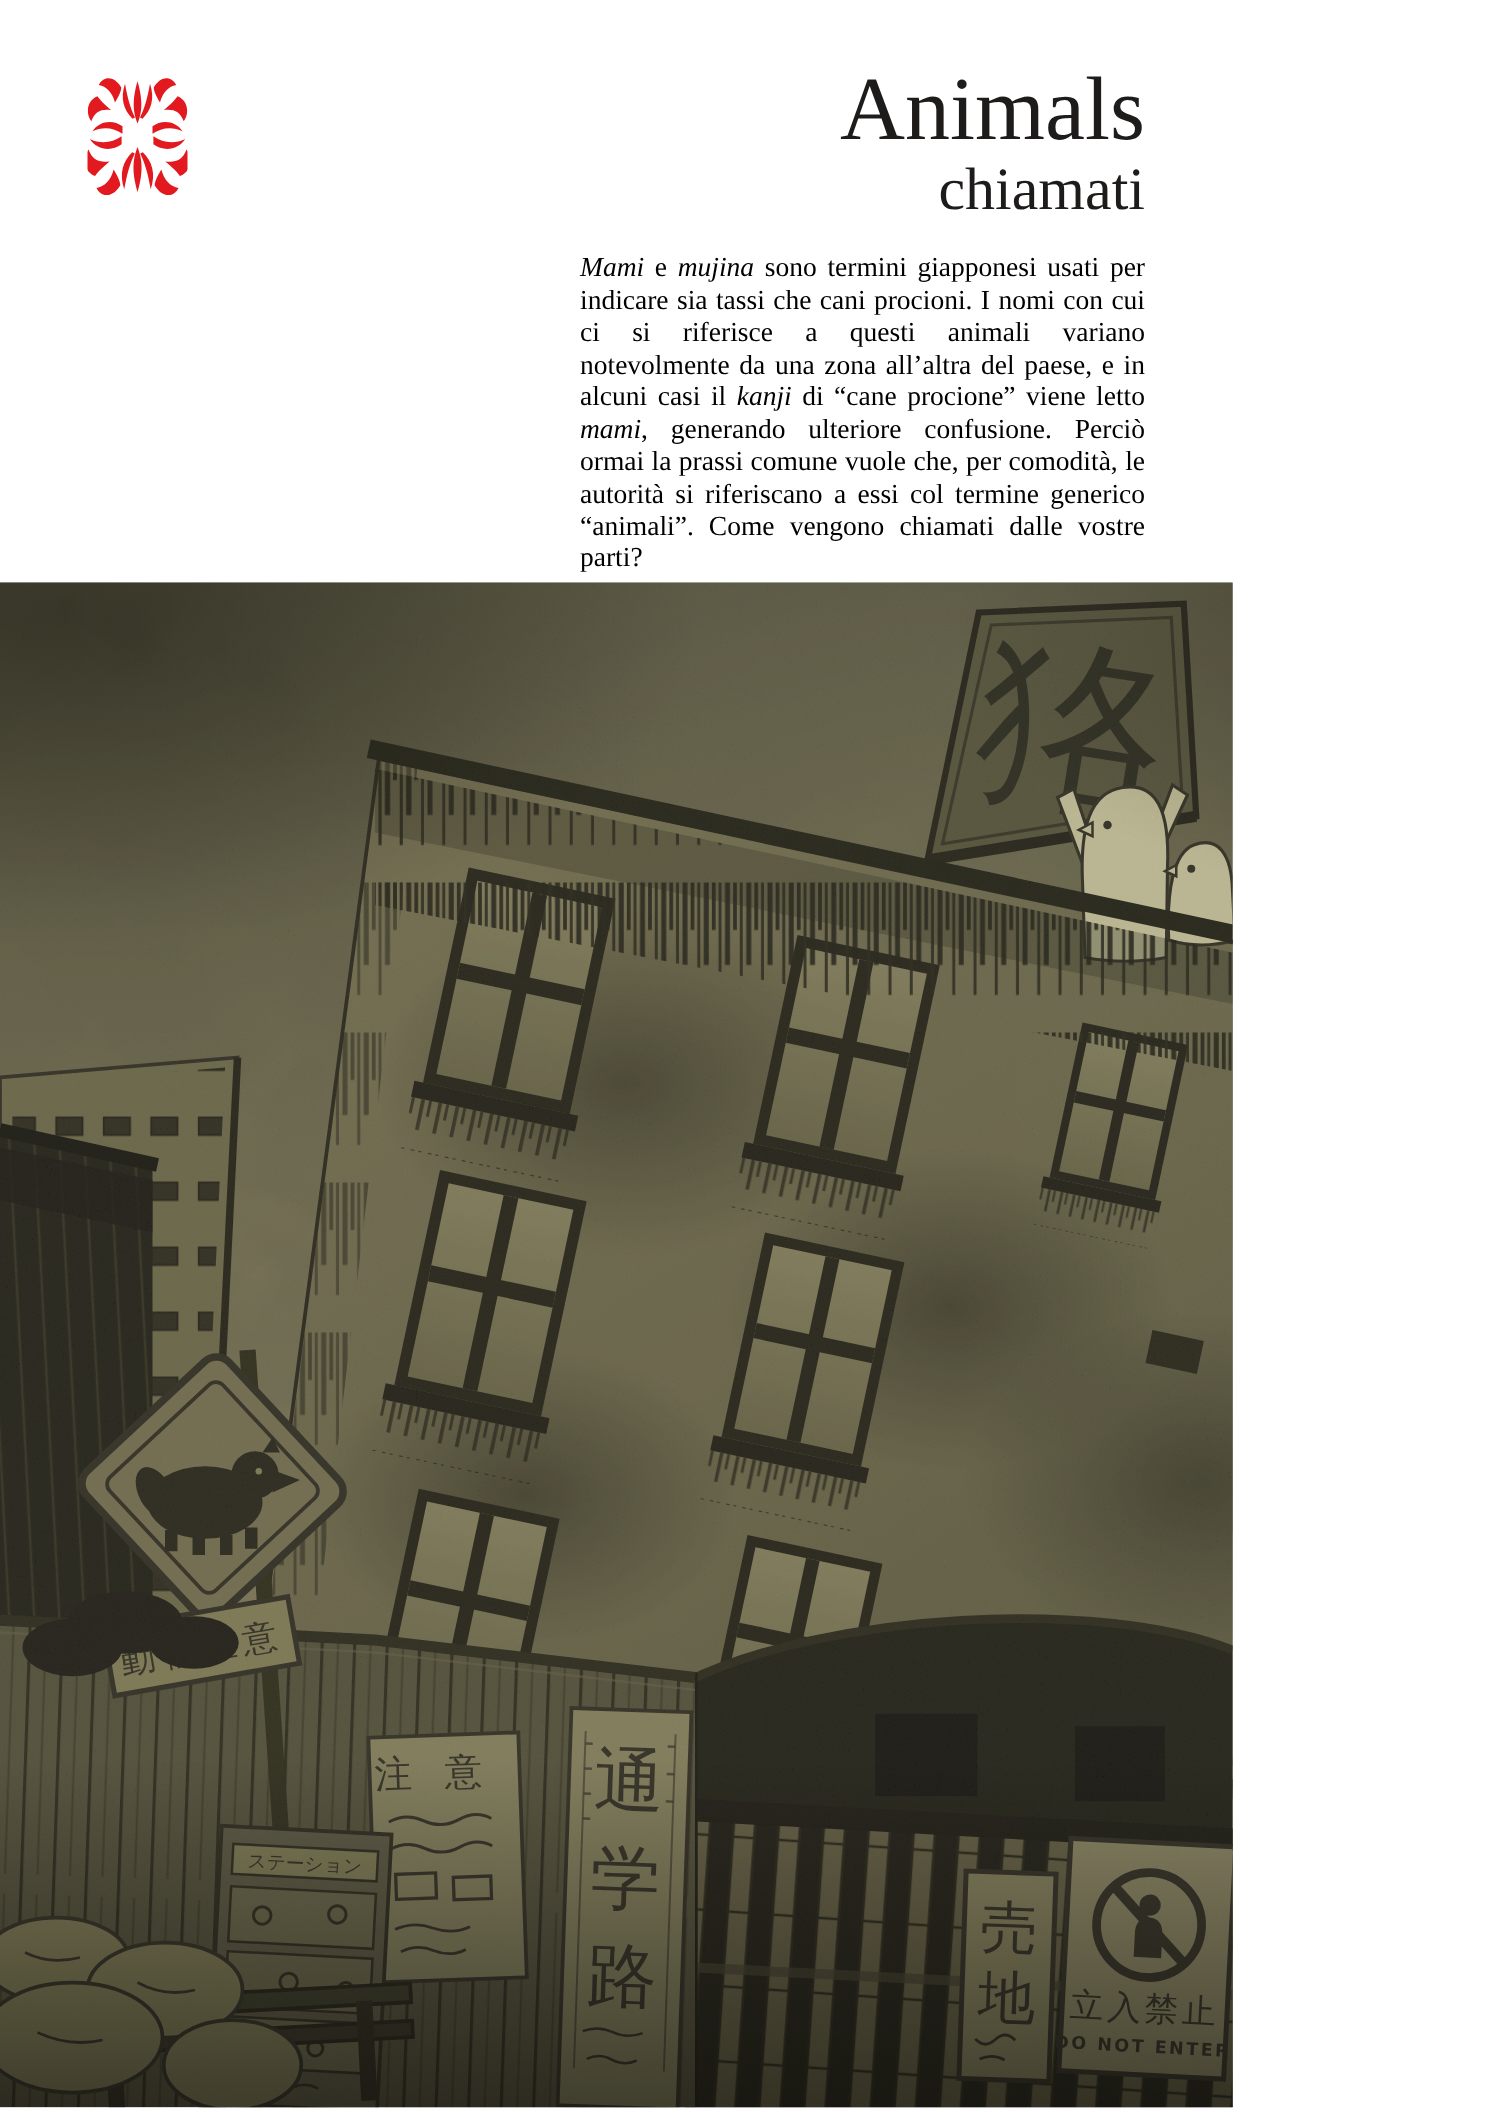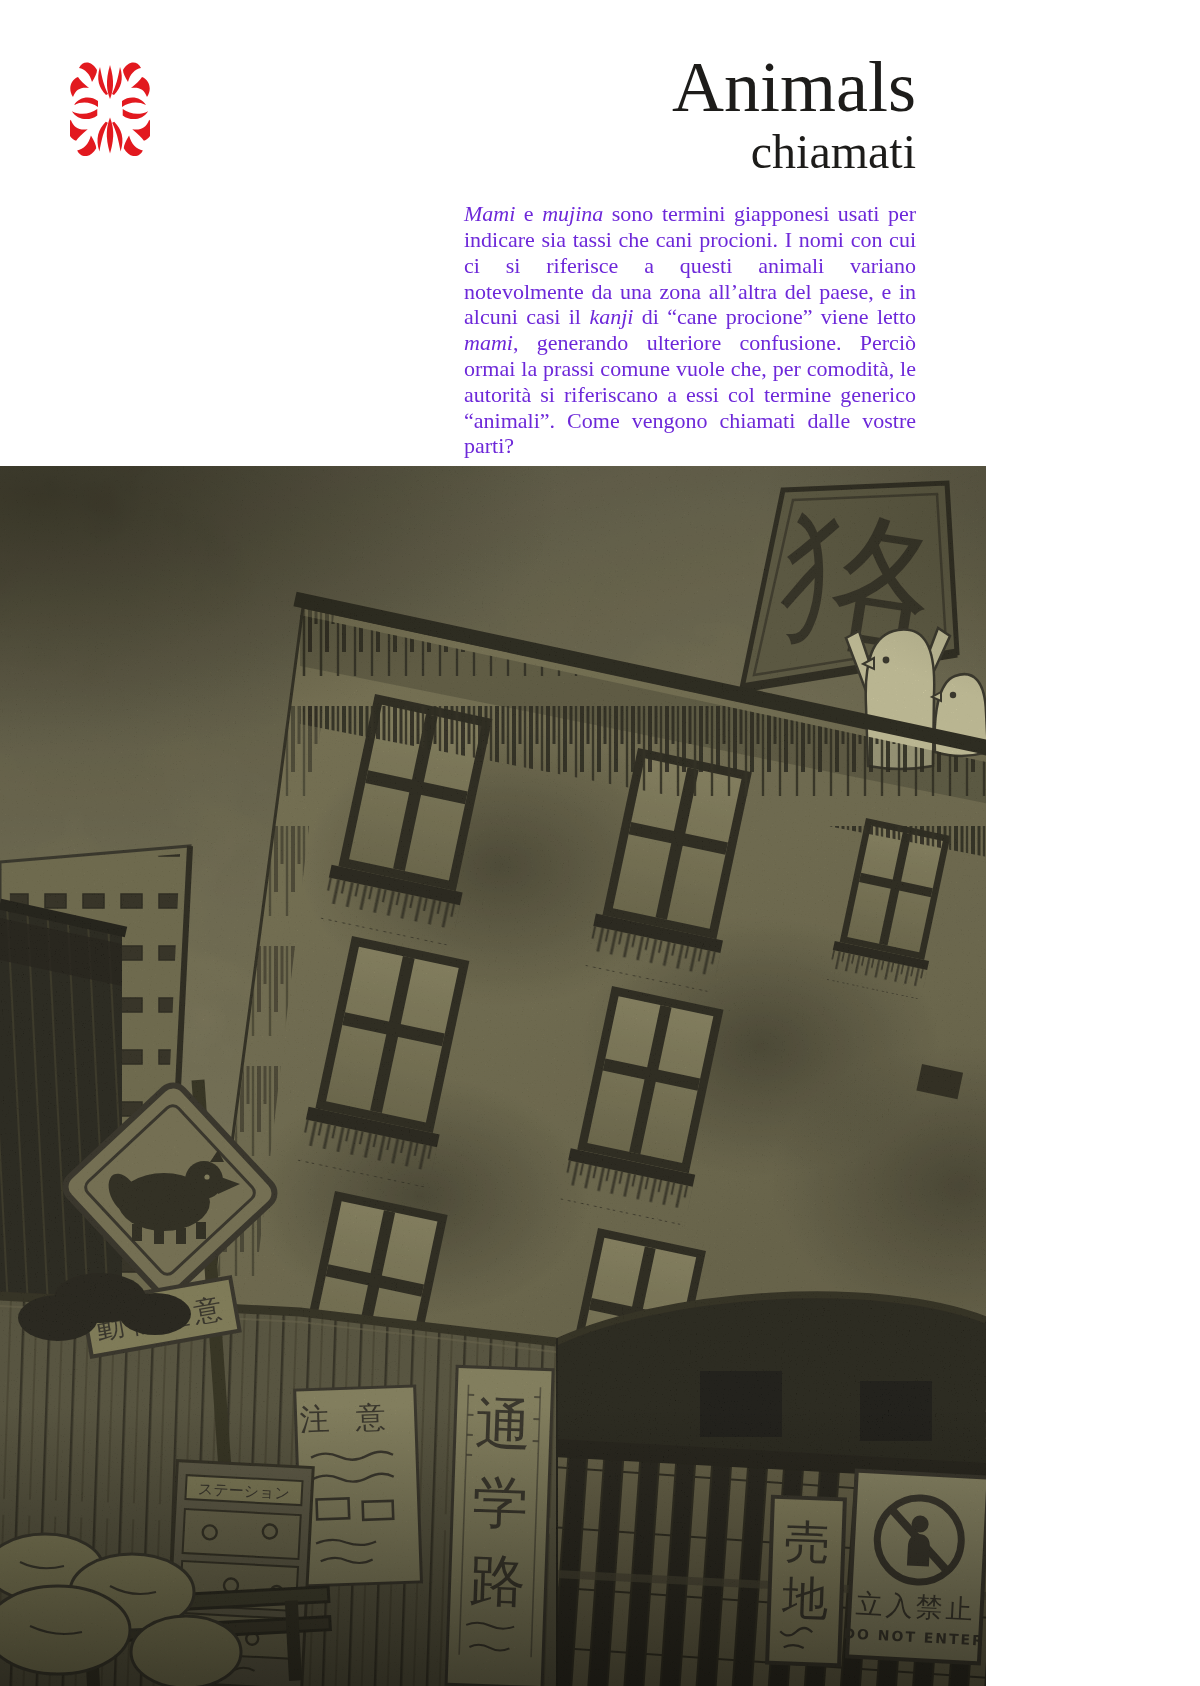--- a/index.html
+++ b/index.html
@@ -4,21 +4,21 @@
 <style>
   html,body{margin:0;padding:0;background:#ffffff;}
   .page{position:relative;width:986px;height:1686px;background:#ffffff;overflow:hidden;
         font-family:"Liberation Serif", serif;}
   
   .logo{position:absolute;left:70px;top:60px;width:80px;height:96px;}
   .title-block{position:absolute;top:50px;right:70px;width:560px;text-align:right;color:#1d1c1a;}
   .title-block h1{margin:0;font-size:72px;font-weight:400;line-height:1.04;letter-spacing:0;}
   .author{font-size:48px;line-height:1.05;margin-top:2px;}
   .intro{width:452px;margin:24px 0 0 auto;font-size:22px;line-height:25.8px;
-         text-align:justify;color:#6d28d9;}
+         text-align:justify;color:#000000;}
   .intro i{font-style:italic;}
   
   .illustration{position:absolute;left:0;top:466px;width:1200px;height:1220px;margin:0;}
   .illustration svg{display:block;}
   text.cjk{font-family:"DejaVu Sans",sans-serif;}
   text.latin{font-family:"DejaVu Sans",sans-serif;font-weight:bold;}
 </style>
 </head>
 <body>
 

